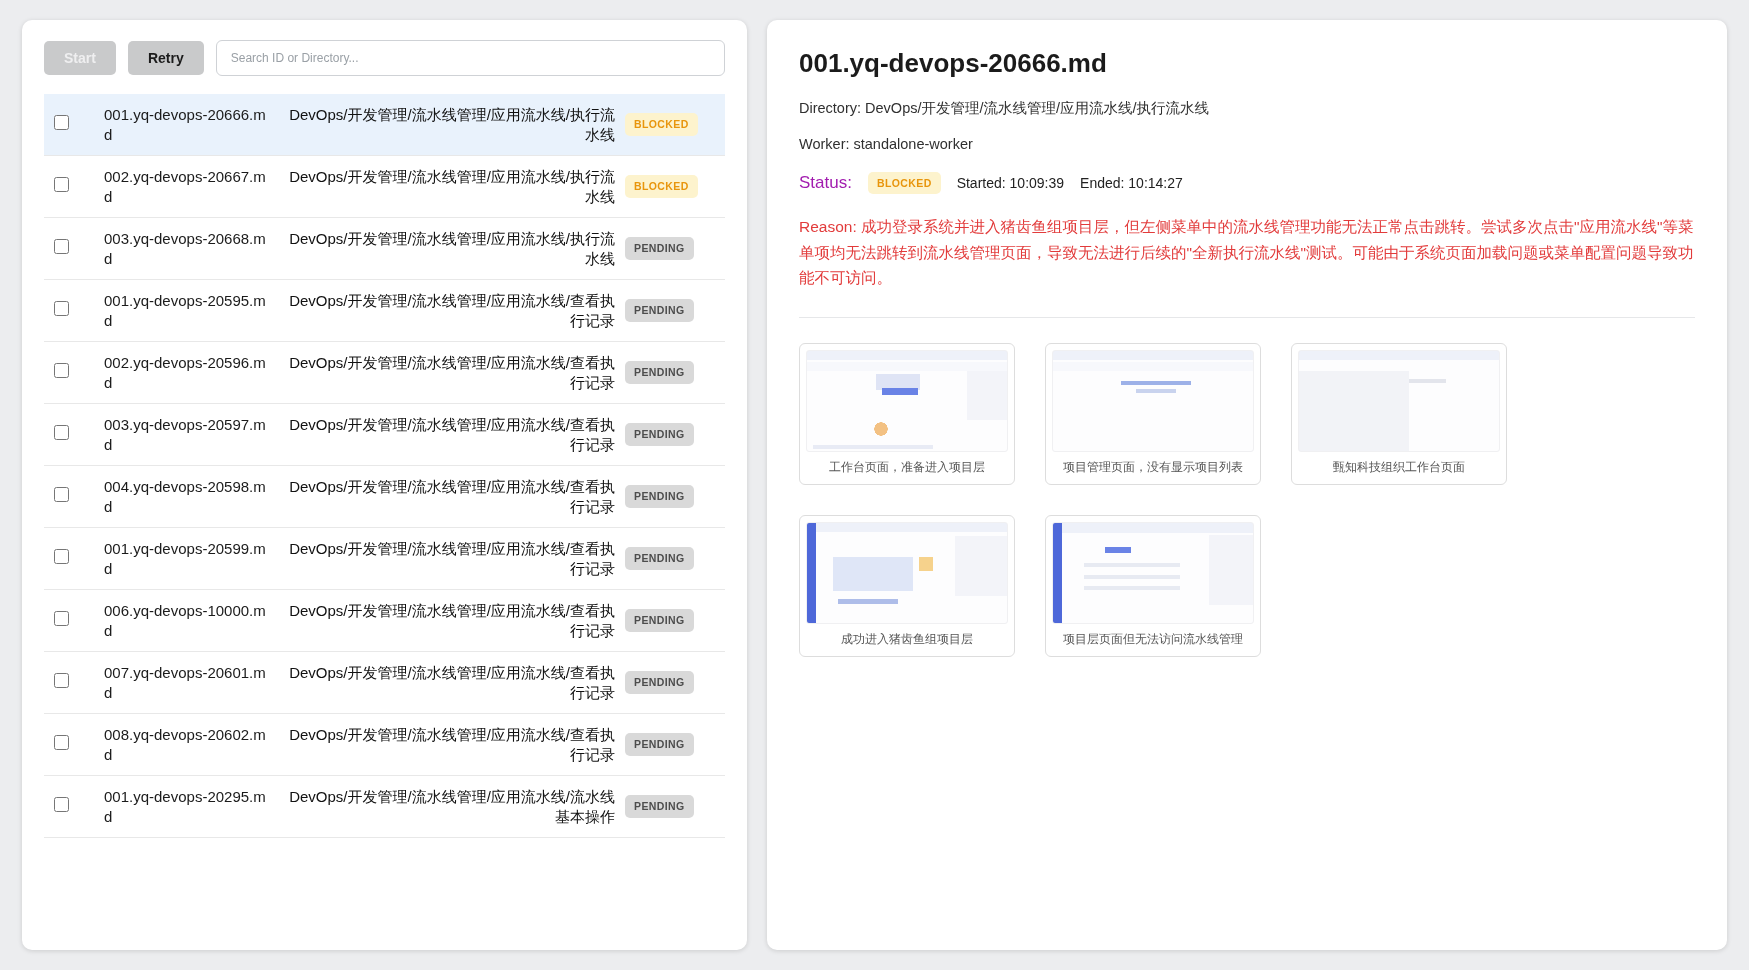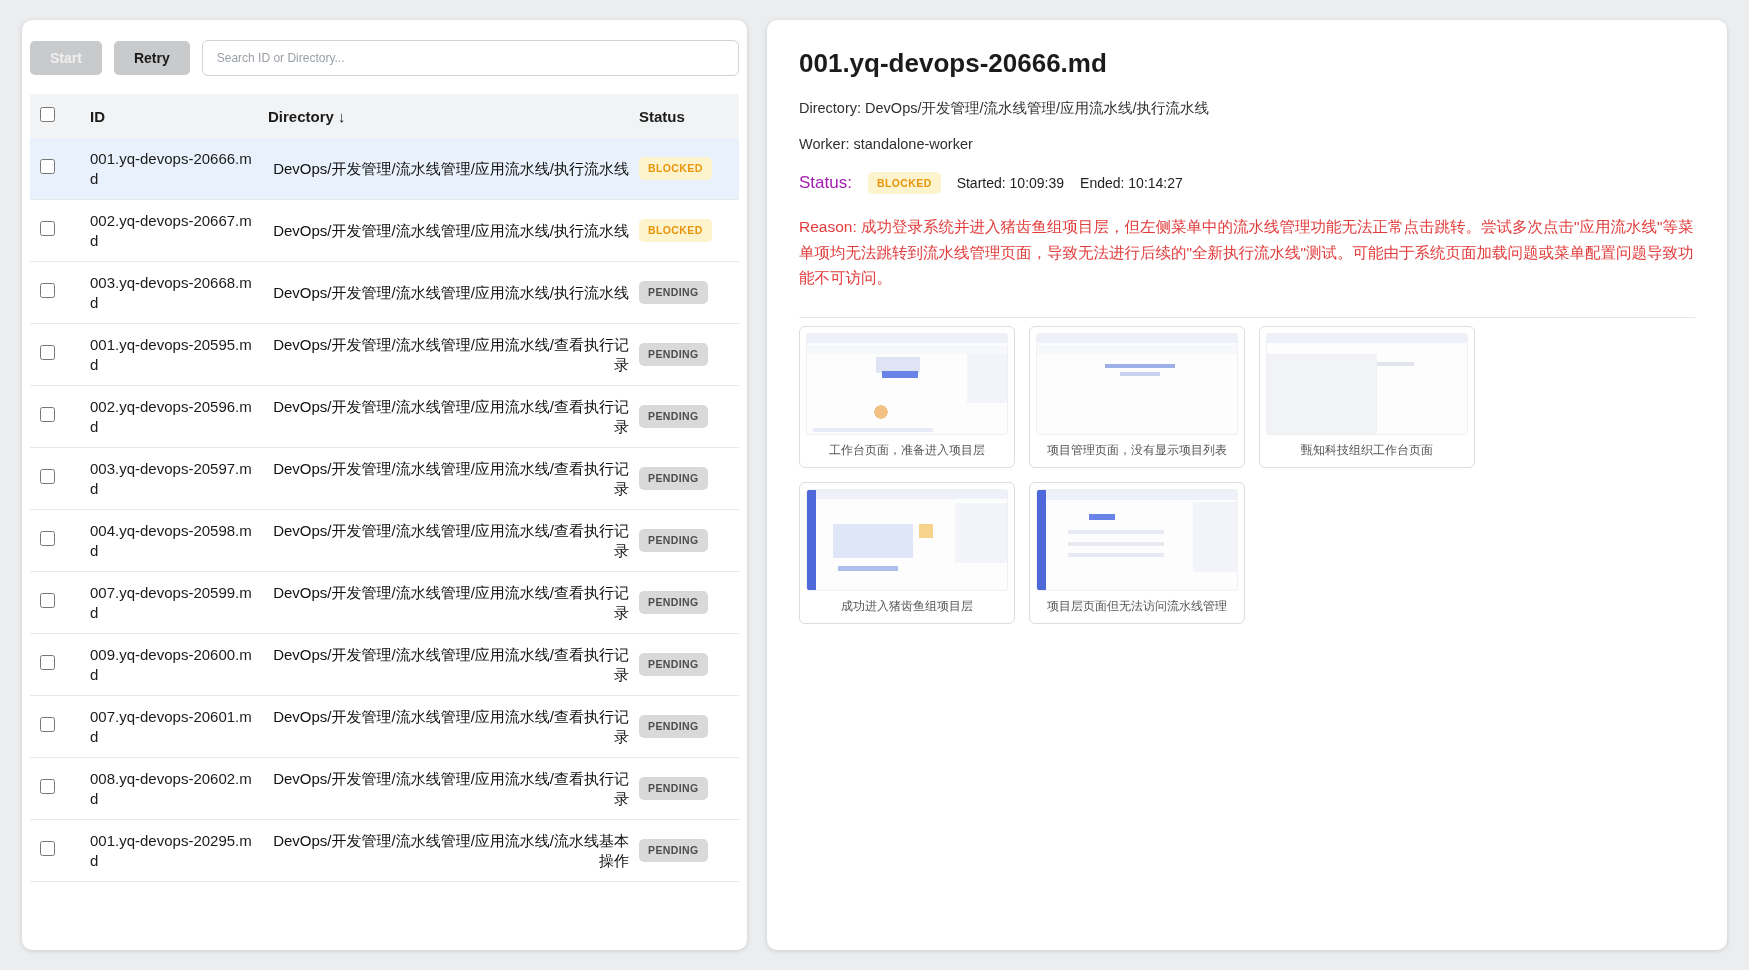--- a/index.html
+++ b/index.html
@@ -9,21 +9,21 @@
     font-family:"Liberation Sans","DejaVu Sans",sans-serif;
     color:#1b1b1b;
   }
   .app { display:flex; gap:20px; padding:20px 22px; height:100%; }
   .panel {
     background:#fff; border-radius:10px;
     box-shadow:0 1px 5px rgba(0,0,0,.14);
   }
   
   .left {
-    width:725px; flex:none; padding:20px 8px 16px;
+    width:725px; flex:none; padding:20px 22px 16px;
     display:flex; flex-direction:column; height:100%;
   }
   .toolbar { display:flex; gap:12px; align-items:center; }
   .btn {
     border:none; border-radius:5px; background:#c9cacb;
     font-weight:700; font-size:14px; padding:9px 20px;
     font-family:inherit; cursor:pointer; color:#1b1b1b;
   }
   .btn[disabled] { color:#efeff0; cursor:default; }
   .search {
@@ -61,21 +61,21 @@
   .status-label { font-size:17px; color:#a21caf; }
   .time-label { font-size:14px; color:#222;text-align:right; }
   .reason { margin-top:20px; font-size:15.5px; line-height:1.65; color:var(--reason_red); max-width:920px; }
   .section-divider { border:none; border-top:1px solid #e6e7e9; margin-top:26px; }
   .tabs { display:flex; margin-top:4px; border-bottom:1px solid #e4e5e7; }
   .tab {
     background:none; border:none; font-family:inherit; font-size:15px; color:#222;
     padding:13px 18px; cursor:pointer; border-bottom:3px solid transparent; margin-bottom:-1px;
   }
   .tab.active { color:var(--accent); font-weight:700; border-bottom-color:var(--accent); }
-  .shots { display:flex; flex-wrap:wrap; gap:14px; margin-top:8px; max-width:930px; }
+  .shots { display:flex; flex-wrap:wrap; gap:30px; margin-top:25px; max-width:930px; }
   .shot-card {
     width:216px; border:1px solid #ddd; border-radius:6px; background:#fff;
     padding:6px 6px 4px; cursor:pointer;
   }
   .mini {
     height:102px; border-radius:3px; background-color:#fdfdfe;
     background-repeat:no-repeat; border:1px solid #f0f0f2;
   }
   .mini.v1 {
     background-image:
@@ -129,31 +129,20 @@
 <div class="app">
 
   <section class="panel left">
     <div class="toolbar">
       <button class="btn" disabled="">Start</button>
       <button class="btn">Retry</button>
       <input class="search" type="text" placeholder="Search ID or Directory..." style="">
     </div>
 
     <div class="table">
-      <div class="thead">
-        <span>
-          <input type="checkbox" style="">
-        </span>
-        <span>ID</span>
-        <span>
-          <span>Directory</span>
-          <span class="sort-icon">↓</span>
-        </span>
-        <span>Status</span>
-      </div>
       <div id="table-body">
   <div class="trow selected">
     <span>
       <input type="checkbox" style="">
     </span>
     <span class="cell-id">001.yq-devops-20666.md</span>
     <span class="cell-dir">DevOps/开发管理/流水线管理/应用流水线/执行流水线</span>
     <span><span class="badge blocked">BLOCKED</span></span>
   </div>
 
@@ -208,30 +197,30 @@
     </span>
     <span class="cell-id">004.yq-devops-20598.md</span>
     <span class="cell-dir">DevOps/开发管理/流水线管理/应用流水线/查看执行记录</span>
     <span><span class="badge pending">PENDING</span></span>
   </div>
 
   <div class="trow">
     <span>
       <input type="checkbox" style="">
     </span>
-    <span class="cell-id">007.yq-devops-20599.md</span>
-    <span class="cell-dir">DevOps/开发管理/流水线管理/应用流水线/查看执行记录</span>
-    <span><span class="badge pending">PENDING</span></span>
-  </div>
-
-  <div class="trow">
-    <span>
-      <input type="checkbox" style="">
-    </span>
-    <span class="cell-id">009.yq-devops-20600.md</span>
+    <span class="cell-id">001.yq-devops-20599.md</span>
+    <span class="cell-dir">DevOps/开发管理/流水线管理/应用流水线/查看执行记录</span>
+    <span><span class="badge pending">PENDING</span></span>
+  </div>
+
+  <div class="trow">
+    <span>
+      <input type="checkbox" style="">
+    </span>
+    <span class="cell-id">006.yq-devops-10000.md</span>
     <span class="cell-dir">DevOps/开发管理/流水线管理/应用流水线/查看执行记录</span>
     <span><span class="badge pending">PENDING</span></span>
   </div>
 
   <div class="trow">
     <span>
       <input type="checkbox" style="">
     </span>
     <span class="cell-id">007.yq-devops-20601.md</span>
     <span class="cell-dir">DevOps/开发管理/流水线管理/应用流水线/查看执行记录</span>

